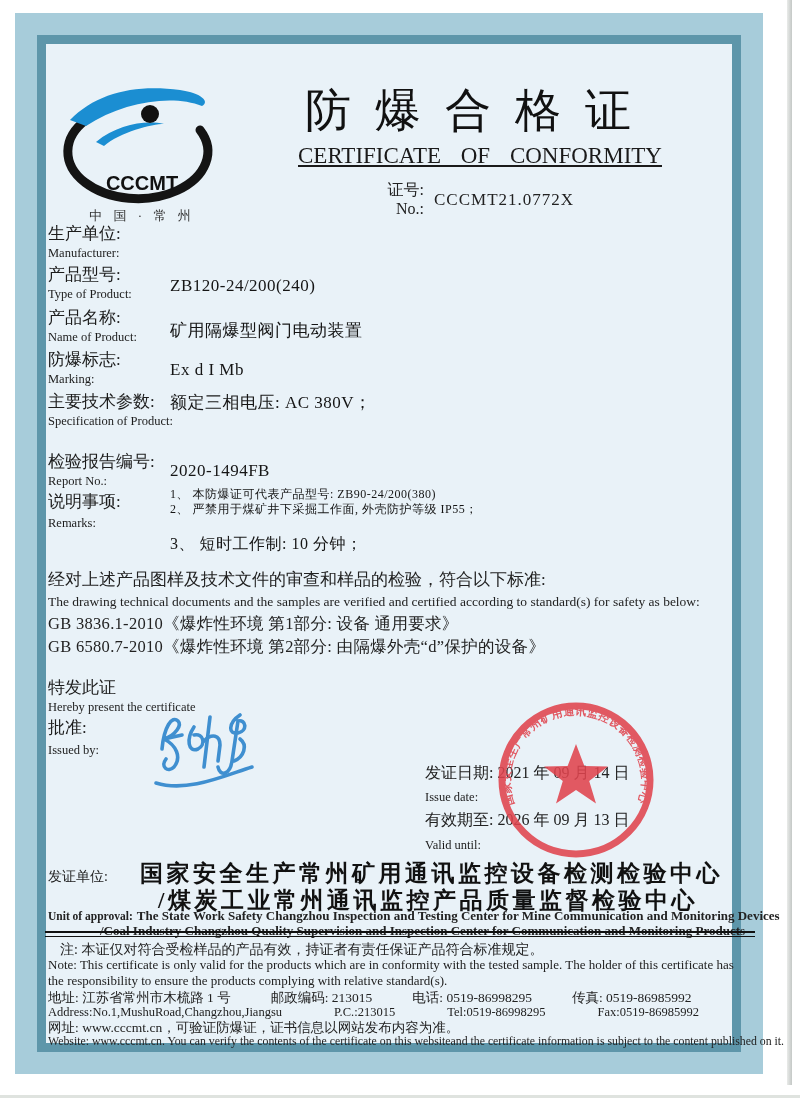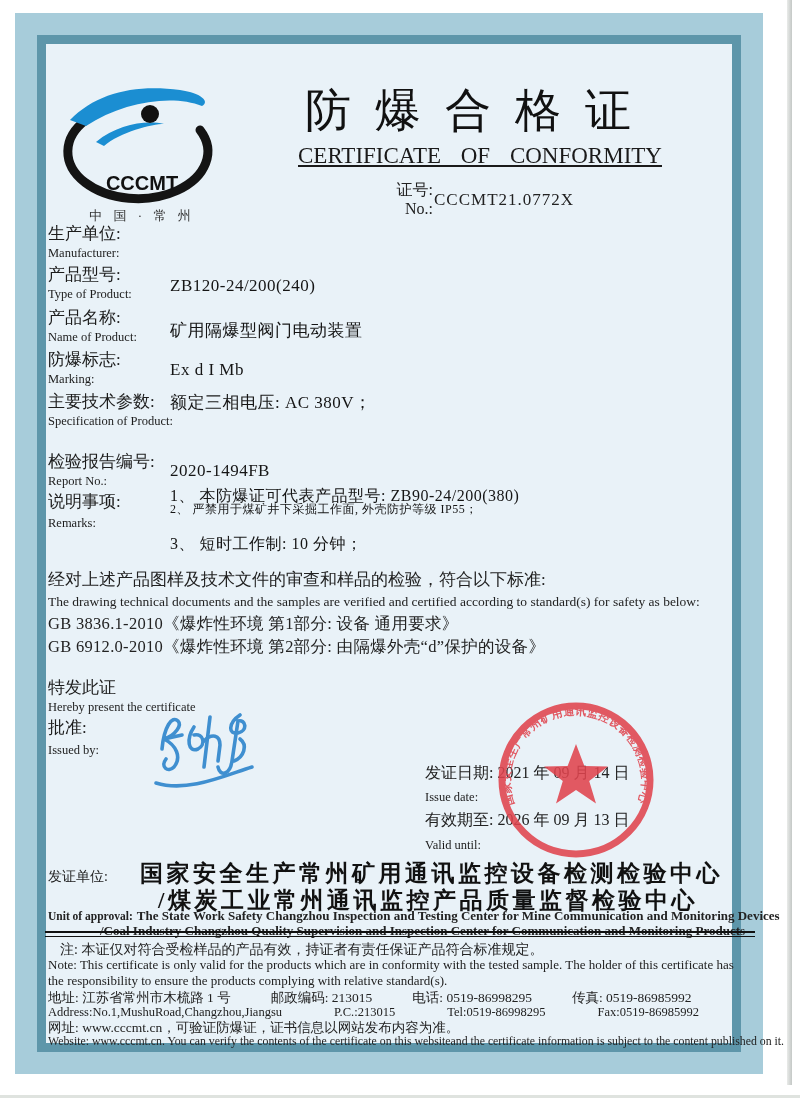--- a/index.html
+++ b/index.html
@@ -13,21 +13,21 @@
   
   .frame { position:absolute; left:15px; top:13px; width:748px; height:1061px; background:#a7ccda; }
   .frame-dark { position:absolute; left:22px; top:22px; right:22px; bottom:22px; background:#5e96aa; }
   .frame-inner { position:absolute; left:9px; top:9px; right:9px; bottom:9px; background:#e9f2f8; }
 
   .content { position:absolute; left:0; top:0; width:800px; height:1110px; }
   .abs { position:absolute; }
 
   .title-cn { left:250px; top:80px; width:460px; text-align:center; font-size:46px; letter-spacing:24px; color:#111; font-weight:500; }
   .title-en { left:250px; top:143px; width:460px; text-align:center; font-size:23px; word-spacing:14px; color:#1a1a1a;text-decoration:underline; }
-  .certno-labels { left:382px; top:180px; font-size:16px; line-height:19px; text-align:right; width:42px;margin-left:9px; }
+  .certno-labels { left:382px; top:180px; font-size:16px; line-height:19px; text-align:right; width:42px; }
   .certno-value { left:434px; top:190px; font-size:17px; letter-spacing:1px; }
 
   .label-cn { font-size:17px; color:#1c1c1c; }
   .label-en { font-size:12.5px; color:#1c1c1c; }
   .field-value { font-size:17px; color:#151515; letter-spacing:0.5px; }
 
   .std-cn { font-size:17px; }
   .std-en { font-size:13.5px; }
   .gb-line { font-size:16.5px; letter-spacing:0.3px; }
 
@@ -100,28 +100,28 @@
     <div class="abs label-cn" style="left:48px;top:390px">主要技术参数:</div>
     <div class="abs label-en" style="left:48px;top:414px">Specification of Product:</div>
     <div class="abs field-value" style="left:170px;top:391px">额定三相电压: AC 380V；</div>
 
     <div class="abs label-cn" style="left:48px;top:450px">检验报告编号:</div>
     <div class="abs label-en" style="left:48px;top:474px">Report No.:</div>
     <div class="abs field-value" style="left:170px;top:461px">2020-1494FB</div>
 
     <div class="abs label-cn" style="left:48px;top:490px">说明事项:</div>
     <div class="abs label-en" style="left:48px;top:516px">Remarks:</div>
-    <div class="abs field-value" style="left:170px;top:486px;font-size:16px">1、 本防爆证可代表产品型号: ZB90-24/200(380)</div>
+    <div class="abs field-value" style="left:170px;top:486px;font-size:12px">1、 本防爆证可代表产品型号: ZB90-24/200(380)</div>
     <div class="abs field-value" style="left:170px;top:501px;font-size:12px">2、 严禁用于煤矿井下采掘工作面, 外壳防护等级 IP55；</div>
     <div class="abs field-value" style="left:170px;top:534px;font-size:16px">3、 短时工作制: 10 分钟；</div>
 
     <div class="abs std-cn" style="left:48px;top:568px">经对上述产品图样及技术文件的审查和样品的检验，符合以下标准:</div>
     <div class="abs std-en" style="left:48px;top:594px">The drawing technical documents and the samples are verified and certified according to standard(s) for safety as below:</div>
     <div class="abs gb-line" style="left:48px;top:613px">GB 3836.1-2010《爆炸性环境 第1部分: 设备 通用要求》</div>
-    <div class="abs gb-line" style="left:48px;top:636px">GB 6912.0-2010《爆炸性环境 第2部分: 由隔爆外壳“d”保护的设备》</div>
+    <div class="abs gb-line" style="left:48px;top:636px">GB 6580.7-2010《爆炸性环境 第2部分: 由隔爆外壳“d”保护的设备》</div>
 
     <div class="abs label-cn" style="left:48px;top:676px">特发此证</div>
     <div class="abs label-en" style="left:48px;top:700px">Hereby present the certificate</div>
     <div class="abs label-cn" style="left:48px;top:716px">批准:</div>
     <div class="abs label-en" style="left:48px;top:743px">Issued by:</div>
 
     <svg class="abs sign-svg" viewBox="0 0 130 100">
       <g fill="none" stroke="#3f8fd0" stroke-width="3.6" stroke-linecap="round" stroke-linejoin="round">
         <path d="M14,44 C16,22 24,10 30,16 C34,20 28,30 16,34 L34,30"></path>
         <path d="M16,34 C28,40 34,52 26,62 C20,68 12,62 18,54"></path>

